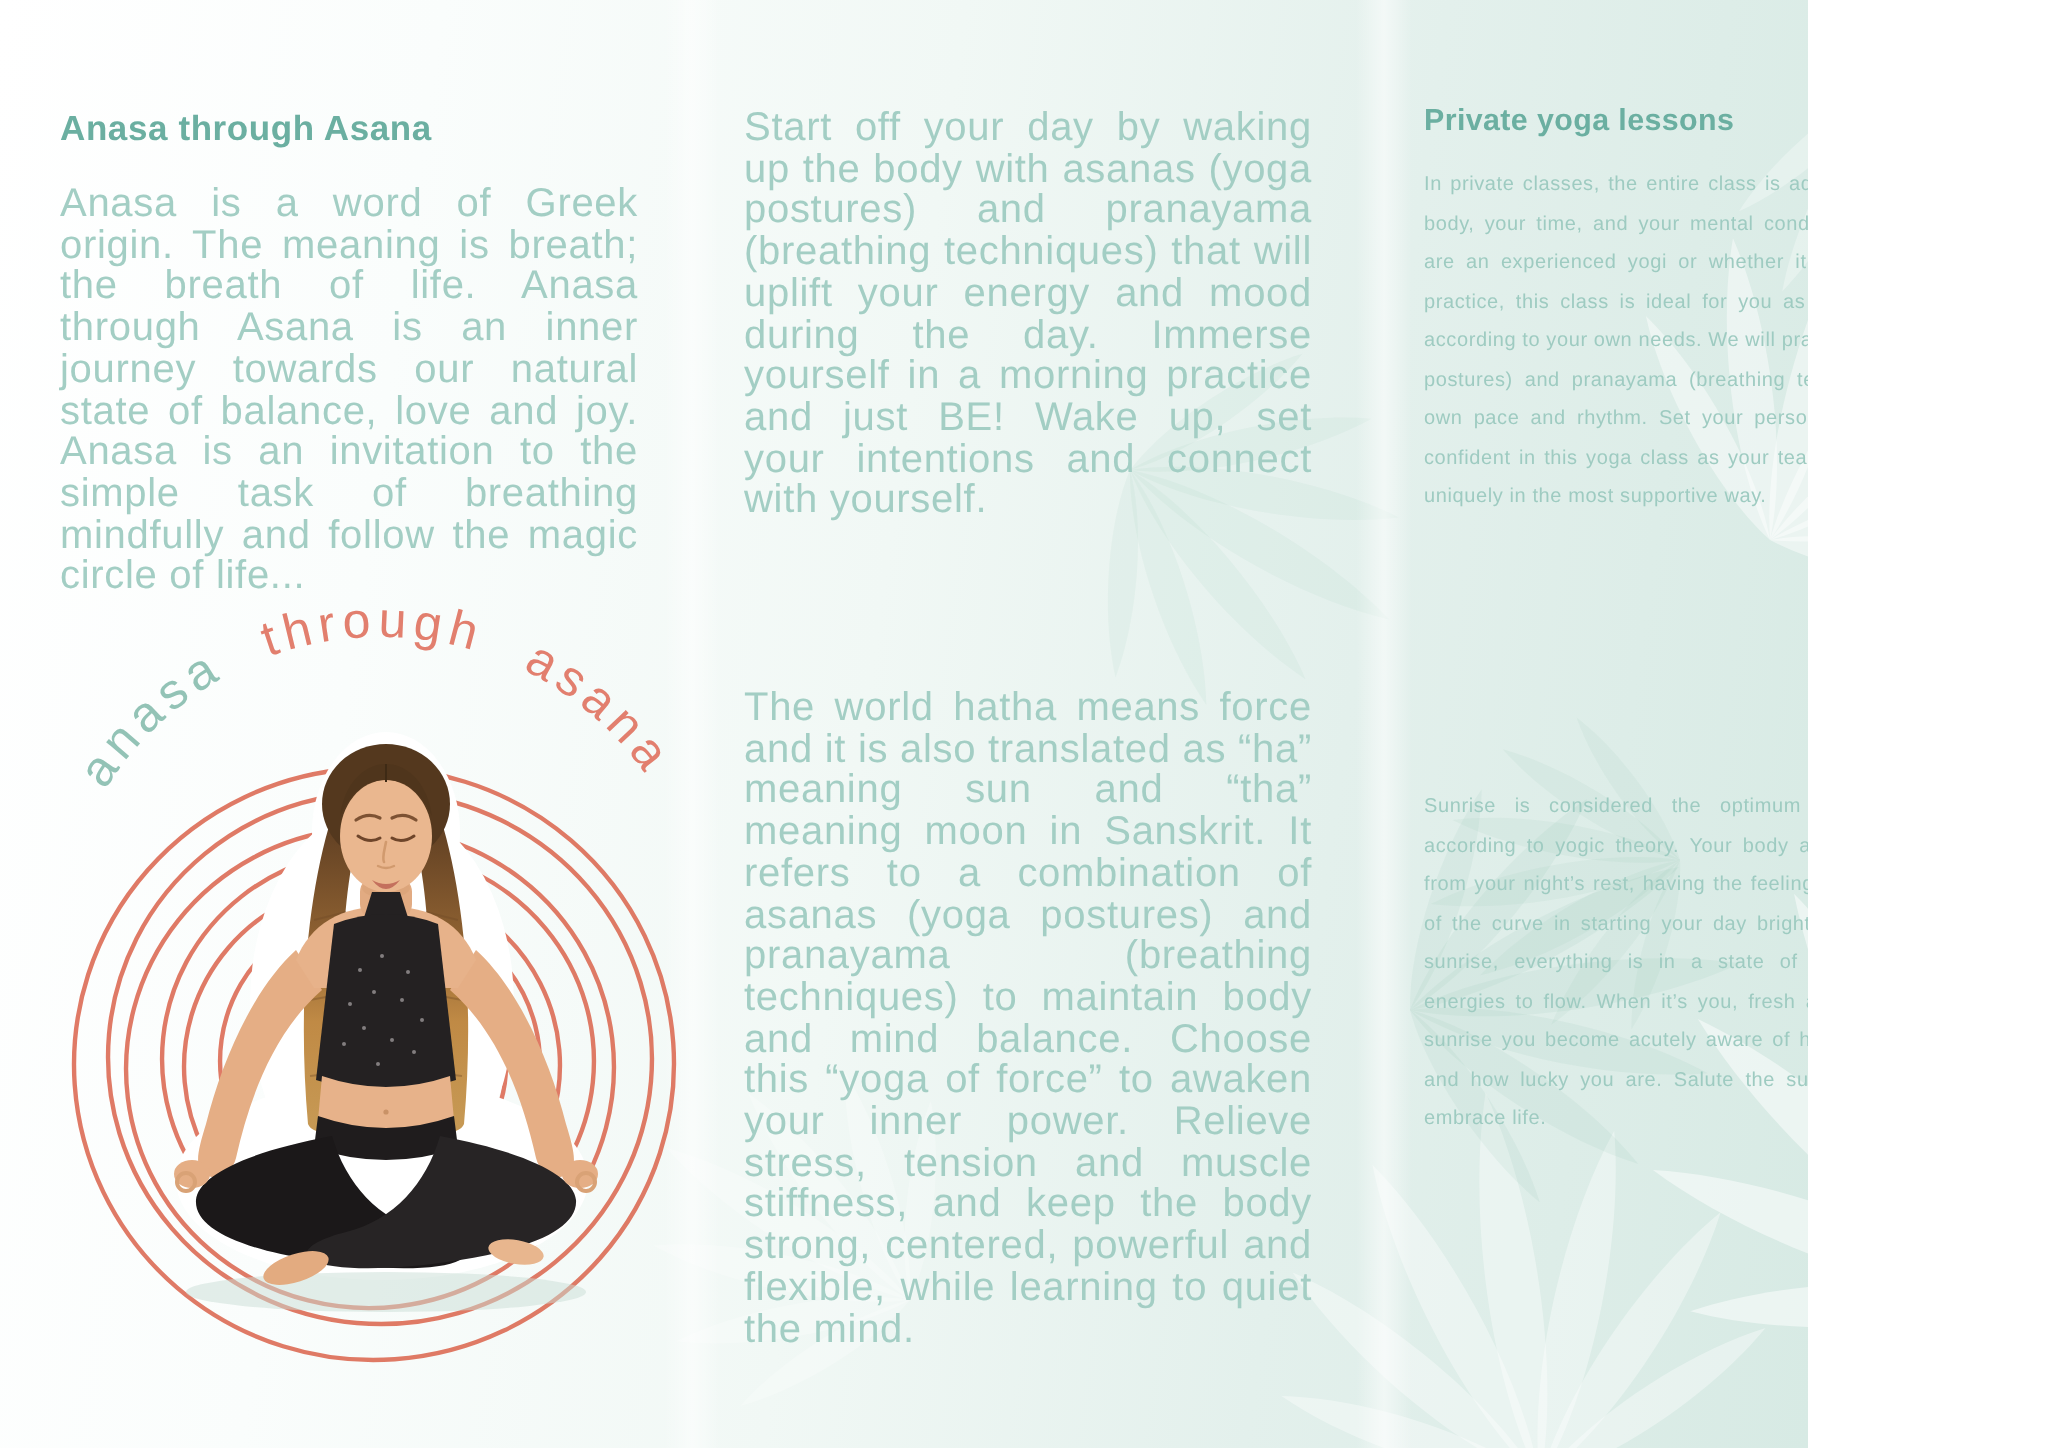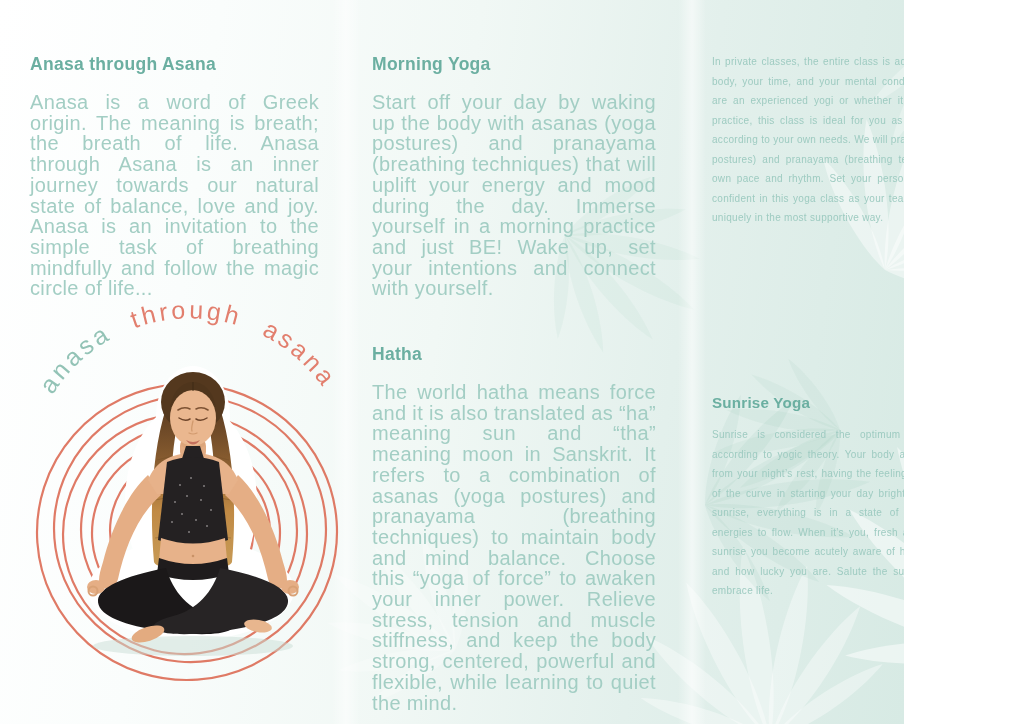--- a/index.html
+++ b/index.html
@@ -173,31 +173,29 @@
           <path d="M181 129 Q186 132 192 128" stroke="#6e452a" stroke-width="1.5"></path>
           <path d="M178 131 C177 136 176 139 177 141" stroke="#d19a6e" stroke-width="1.3"></path>
           <path d="M174 143 Q178 145 182 143" stroke="#d19a6e" stroke-width="1.2"></path>
         </g>
         <path d="M171 150 Q178 154 185 150 Q178 159 171 150 Z" fill="#c4705d"></path>
       </g>
     </svg>
   </div>
 
   <section class="sec sec-morning">
-    <h2 class="h-main">Morning Yoga</h2>
     <p class="body-main">Start off your day by waking up the body with asanas (yoga postures) and pranayama (breathing techniques) that will uplift your energy and mood during the day. Immerse yourself in a morning practice and just BE! Wake up, set your intentions and connect with yourself.</p>
   </section>
 
   <section class="sec sec-hatha">
-    <h2 class="h-main">Hatha</h2>
     <p class="body-main">The world hatha means force and it is also translated as “ha” meaning sun and “tha” meaning moon in Sanskrit. It refers to a combination of asanas (yoga postures) and pranayama (breathing techniques) to maintain body and mind balance. Choose this “yoga of force” to awaken your inner power. Relieve stress, tension and muscle stiffness, and keep the body strong, centered, powerful and flexible, while learning to quiet the mind.</p>
   </section>
 
   <section class="sec sec-private">
+    <h2 class="h-sub">Private yoga lessons</h2>
     <p class="body-sub">In private classes, the entire class is adapted to you, your body, your time, and your mental condition. Whether you are an experienced yogi or whether it is your first yoga practice, this class is ideal for you as it will be adapted according to your own needs. We will practice asanas (yoga postures) and pranayama (breathing techniques) at your own pace and rhythm. Set your personal goals and feel confident in this yoga class as your teacher will guide you uniquely in the most supportive way.</p>
   </section>
 
   <section class="sec sec-sunrise">
-    <h2 class="h-sub">Sunrise Yoga</h2>
     <p class="body-sub">Sunrise is considered the optimum time to practice according to yogic theory. Your body and mind are fresh from your night’s rest, having the feeling that you’re ahead of the curve in starting your day bright and early. During sunrise, everything is in a state of flux, allowing the energies to flow. When it’s you, fresh air, nature and the sunrise you become acutely aware of how beautiful life is and how lucky you are. Salute the sun, be present and embrace life.</p>
   </section>
 
 </div>
 
 </body></html>

